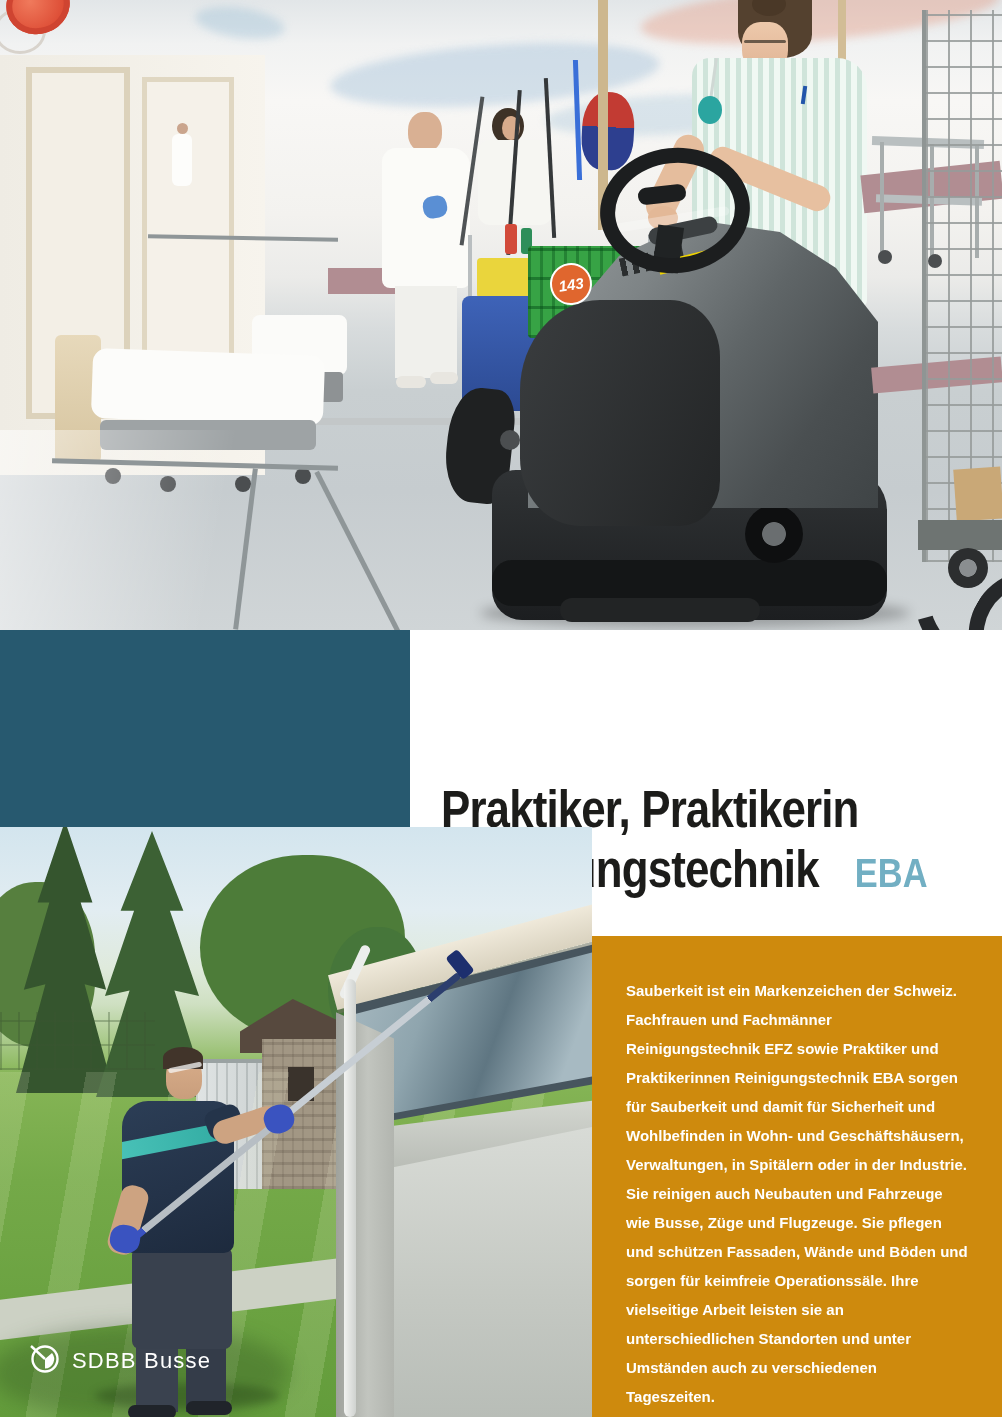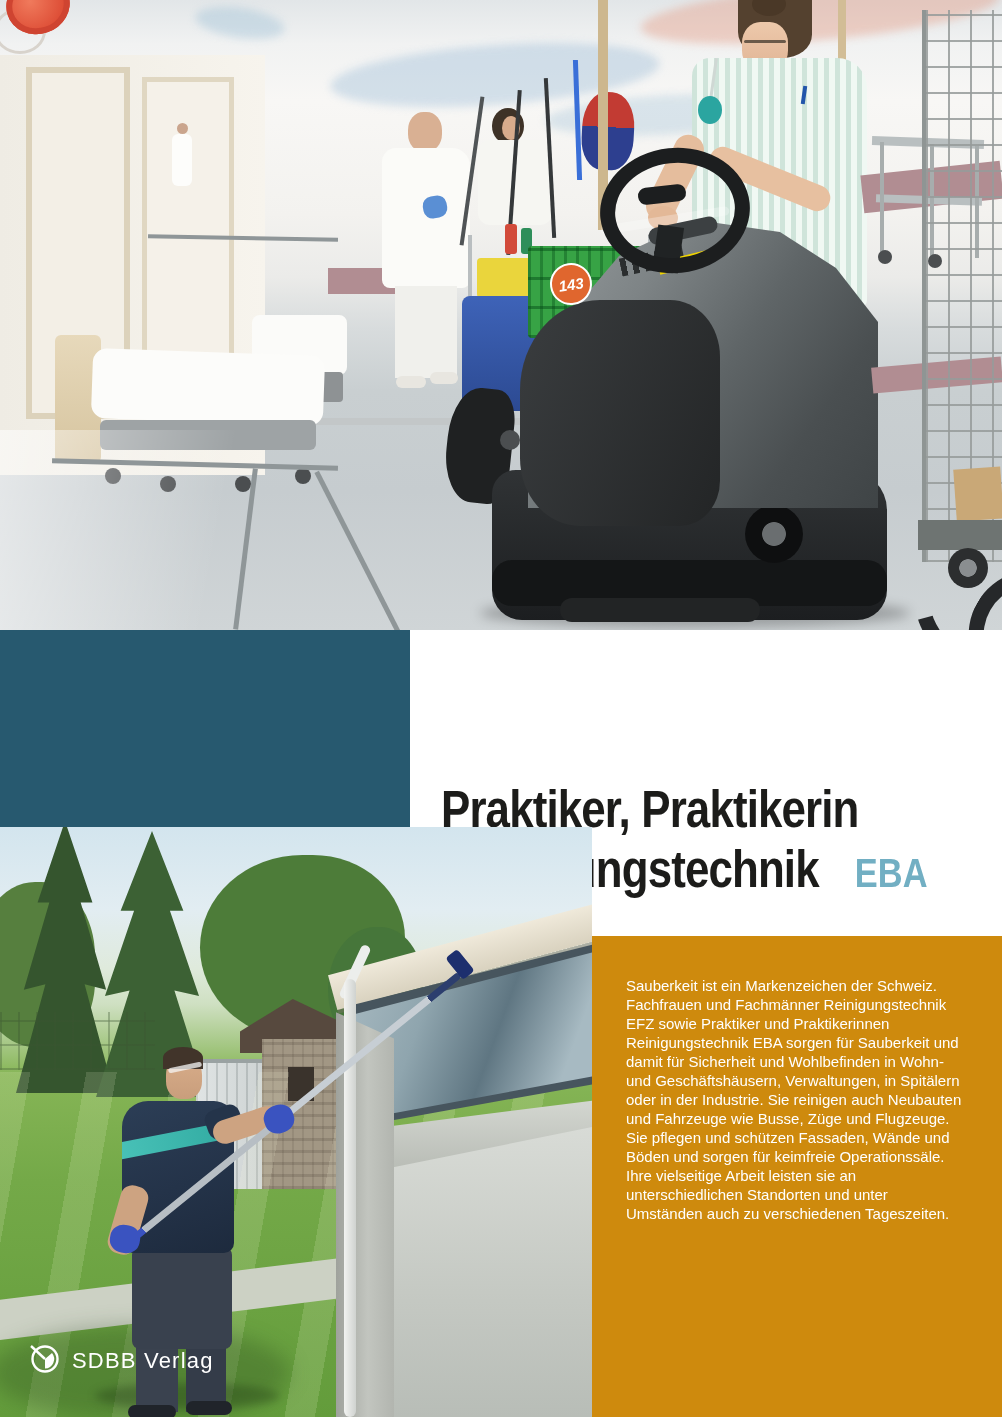--- a/index.html
+++ b/index.html
@@ -103,21 +103,21 @@
   
   #teal-band{left:0;top:630px;width:410px;height:197px;}
   #title-box{left:410px;top:630px;width:592px;height:306px;background:#ffffff;}
   .title-group{position:absolute;left:31px;white-space:nowrap;}
   .t-line{font-weight:bold;font-size:51px;line-height:60px;letter-spacing:-1px;color:#1c1c1a;
           transform:scaleX(.86);transform-origin:left center;}
   .t-code{font-size:40px;font-weight:bold;letter-spacing:0;margin-left:42px;}
 
   
   #intro-box{left:592px;top:936px;width:410px;height:481px;box-sizing:border-box;padding:40px 40px 0 34px;}
-  #intro-text{color:#fff;font-size:15px;line-height:19px;font-weight:400;width:342px;}
+  #intro-text{color:#fff;font-size:15px;line-height:29px;font-weight:700;width:342px;}
 
   
   #bottom-photo{left:0;top:827px;width:592px;height:590px;overflow:hidden;
     background:linear-gradient(180deg,#d3e5ee 0%,#e2edf2 14%,#dfeadc 24%,#cfe0c2 30%,#86b556 42%,#74a948 60%,#639c3b 100%);}
   .blob{border-radius:50% 45% 40% 50%;}
   .conifer{background:#35552e;clip-path:polygon(50% 0,78% 30%,66% 30%,92% 62%,70% 60%,100% 100%,0 100%,30% 60%,8% 62%,34% 30%,22% 30%);}
   .b-fence{left:0;top:185px;width:155px;height:58px;opacity:.6;
     background:repeating-linear-gradient(90deg,rgba(60,85,50,.55) 0 2px,transparent 2px 18px),
                repeating-linear-gradient(0deg,rgba(60,85,50,.55) 0 2px,transparent 2px 24px);}
   .b-shed{left:196px;top:232px;width:86px;height:126px;border-top:4px solid #9aa2a2;
@@ -357,16 +357,16 @@
   </div>
 
   <div class="abs" id="publisher">
     <span>
       <svg width="33" height="33" viewBox="0 0 33 33">
         <circle cx="17" cy="17" r="12.5" fill="none" stroke="#ffffff" stroke-width="2.4"></circle>
         <line x1="3" y1="4" x2="17" y2="17" stroke="#ffffff" stroke-width="2.4"></line>
         <path d="M17 17 L24 11 A9.5 9.5 0 0 1 17 26.5 Z" fill="#ffffff"></path>
       </svg>
     </span>
-    <span id="publisher-name">SDBB Verlag</span>
+    <span id="publisher-name">SDBB Busse</span>
   </div>
 
 </div>
 
 </body></html>

